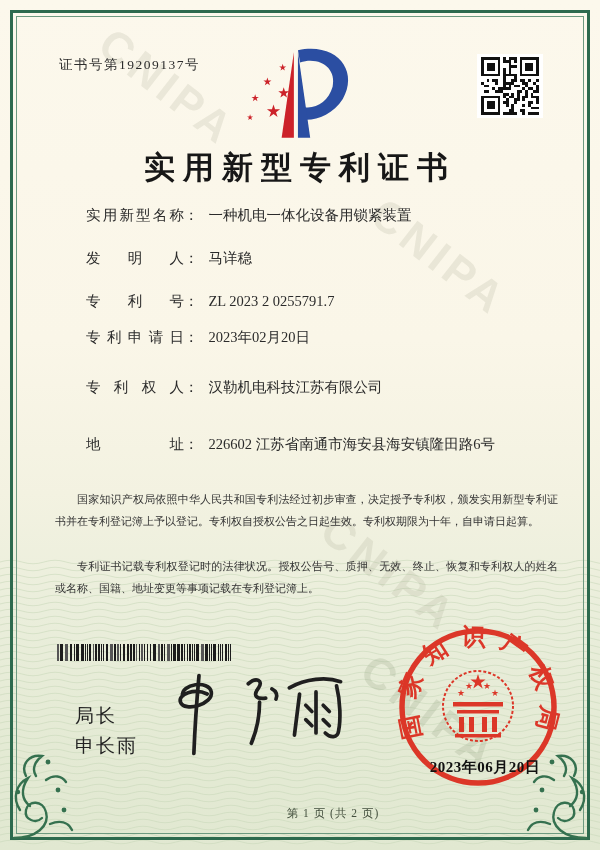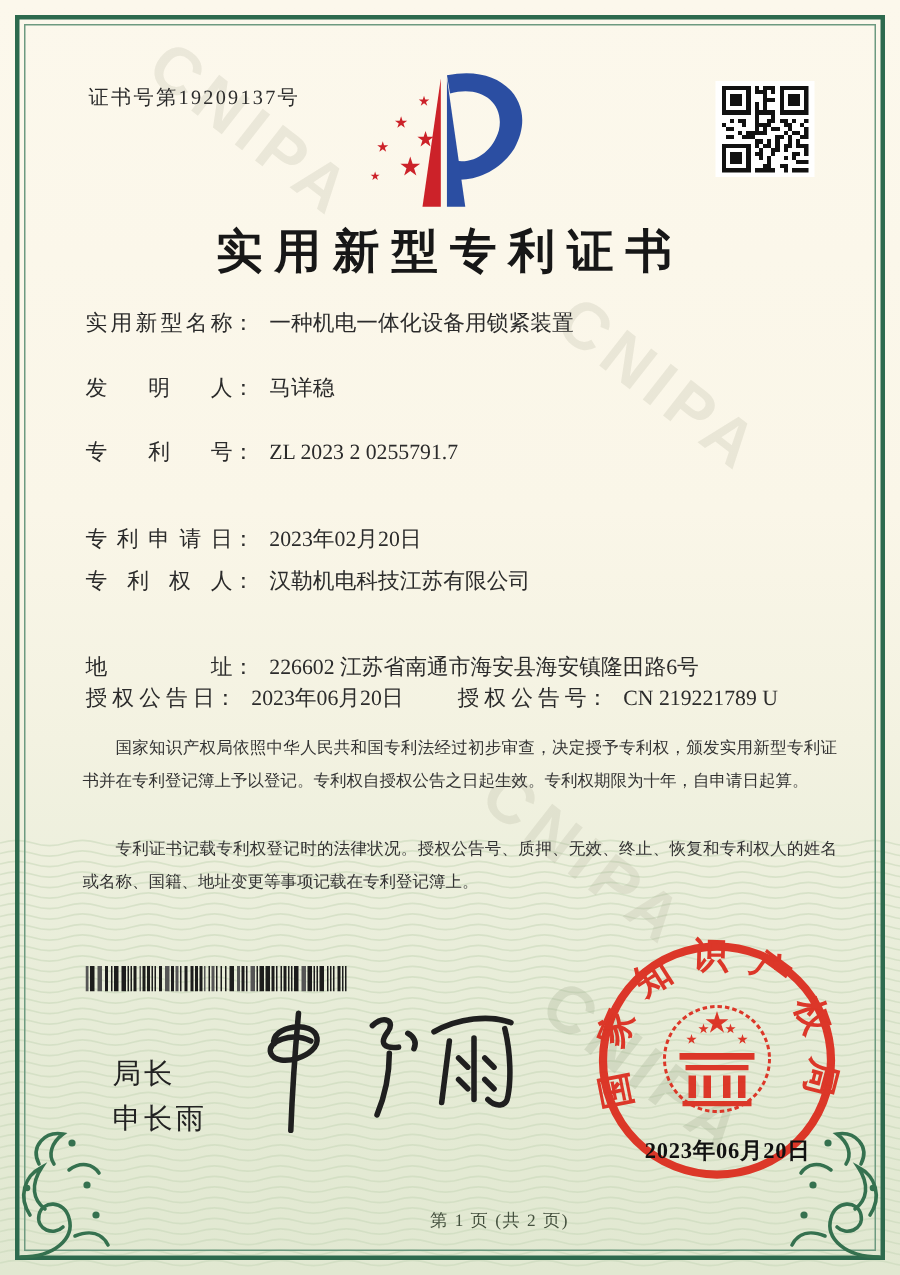--- a/index.html
+++ b/index.html
@@ -15,21 +15,21 @@
     position:absolute;font-family:"Liberation Sans","DejaVu Sans",sans-serif;
     font-weight:bold;font-size:44px;letter-spacing:5px;
     color:rgba(150,148,124,0.16);transform:rotate(38deg);white-space:nowrap;
   }
   .wm.green{color:rgba(140,155,125,0.22);}
   .cert-no{position:absolute;left:59px;top:56px;font-size:13.5px;letter-spacing:1.5px;color:#2c2c2c;}
   .qr-patch{position:absolute;left:477px;top:54px;width:66px;height:64px;background:#fff;}
   .title{position:absolute;left:0;top:147px;width:100%;text-align:center;
     font-size:31px;font-weight:bold;letter-spacing:8px;color:#171717;}
   .row{position:absolute;left:57px;right:38px;font-size:14.5px;color:#2b2b2b;white-space:nowrap;}
-  .flabel{display:inline-block;width:98px;text-align:justify;text-align-last:justify;vertical-align:bottom;}
+  .flabel{display:inline-block;width:98px;text-align:justify;text-align-last:justify;vertical-align:bottom;margin-left:29px;}
   .flabel.w86{width:86px;}
   .fvalue{margin-left:10px;}
   .grant-no-group{position:absolute;left:248px;top:0;}
   .para{position:absolute;left:55px;right:42px;font-size:11px;line-height:21.5px;
     text-align:justify;text-indent:2em;color:#333;}
   .signer{position:absolute;left:75px;font-size:19px;color:#222;letter-spacing:2px;}
   .seal-date{position:absolute;left:405px;top:758px;width:160px;text-align:center;
     font-size:15px;font-weight:bold;color:#111;letter-spacing:0.5px;z-index:5;}
   .footer{position:absolute;left:0;top:806px;width:100%;text-align:center;
     font-size:11.5px;color:#44503e;letter-spacing:1px;margin-left:33px;}
@@ -208,38 +208,30 @@
 
   <div class="row" style="top:206px">
     <span class="flabel">实用新型名称</span><span>：</span><span class="fvalue">一种机电一体化设备用锁紧装置</span>
   </div>
   <div class="row" style="top:249px">
     <span class="flabel">发明人</span><span>：</span><span class="fvalue">马详稳</span>
   </div>
   <div class="row" style="top:292px">
     <span class="flabel">专利号</span><span>：</span><span class="fvalue">ZL 2023 2 0255791.7</span>
   </div>
-  <div class="row" style="top:350px">
+  <div class="row" style="top:328px">
     <span class="flabel">专利申请日</span><span>：</span><span class="fvalue">2023年02月20日</span>
   </div>
   <div class="row" style="top:378px">
     <span class="flabel">专利权人</span><span>：</span><span class="fvalue">汉勒机电科技江苏有限公司</span>
   </div>
   <div class="row" style="top:435px">
     <span class="flabel">地址</span><span>：</span><span class="fvalue">226602 江苏省南通市海安县海安镇隆田路6号</span>
   </div>
 
-  <div class="row" style="top:456px">
-    <span>
-      <span class="flabel w86">授权公告日</span><span>：</span><span class="fvalue">2023年06月20日</span>
-    </span>
-    <span class="grant-no-group">
-      <span class="flabel w86">授权公告号</span><span>：</span><span class="fvalue">CN 219221789 U</span>
-    </span>
-  </div>
 
   <div class="para" style="top:489px">国家知识产权局依照中华人民共和国专利法经过初步审查，决定授予专利权，颁发实用新型专利证书并在专利登记簿上予以登记。专利权自授权公告之日起生效。专利权期限为十年，自申请日起算。</div>
   <div class="para" style="top:556px">专利证书记载专利权登记时的法律状况。授权公告号、质押、无效、终止、恢复和专利权人的姓名或名称、国籍、地址变更等事项记载在专利登记簿上。</div>
 
   <svg id="barcode" class="abs" style="left:57px;top:644px" width="178" height="17">
       <rect x="0" y="0" width="2" height="17" fill="#555"></rect>
       <rect x="3" y="0" width="3" height="17" fill="#1c1c1c"></rect>
       <rect x="8" y="0" width="3" height="17" fill="#555"></rect>
       <rect x="13" y="0" width="2" height="17" fill="#1c1c1c"></rect>
       <rect x="17" y="0" width="1" height="17" fill="#1c1c1c"></rect>

